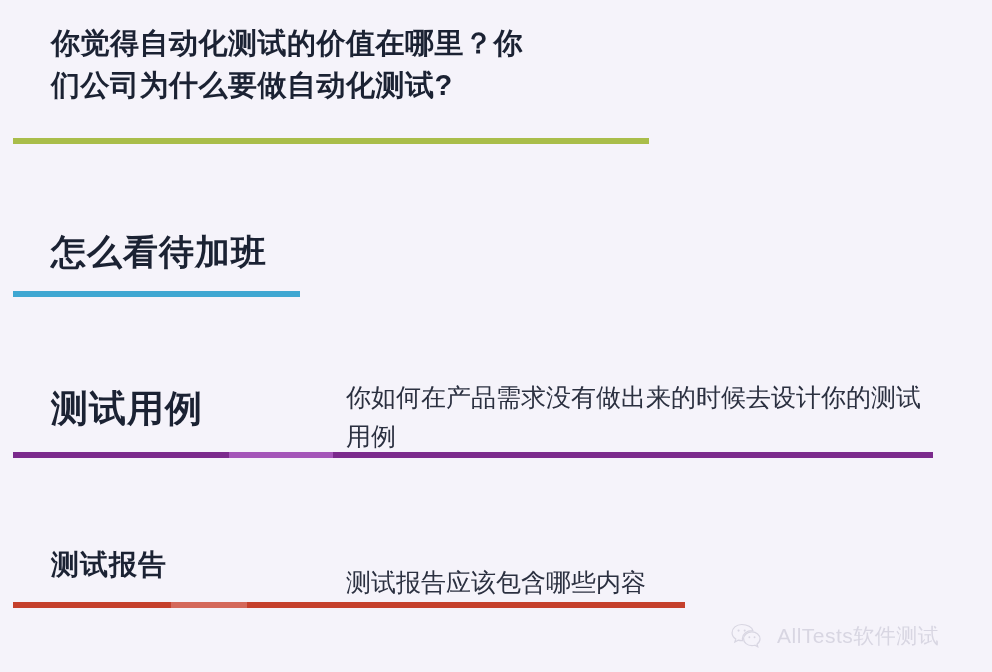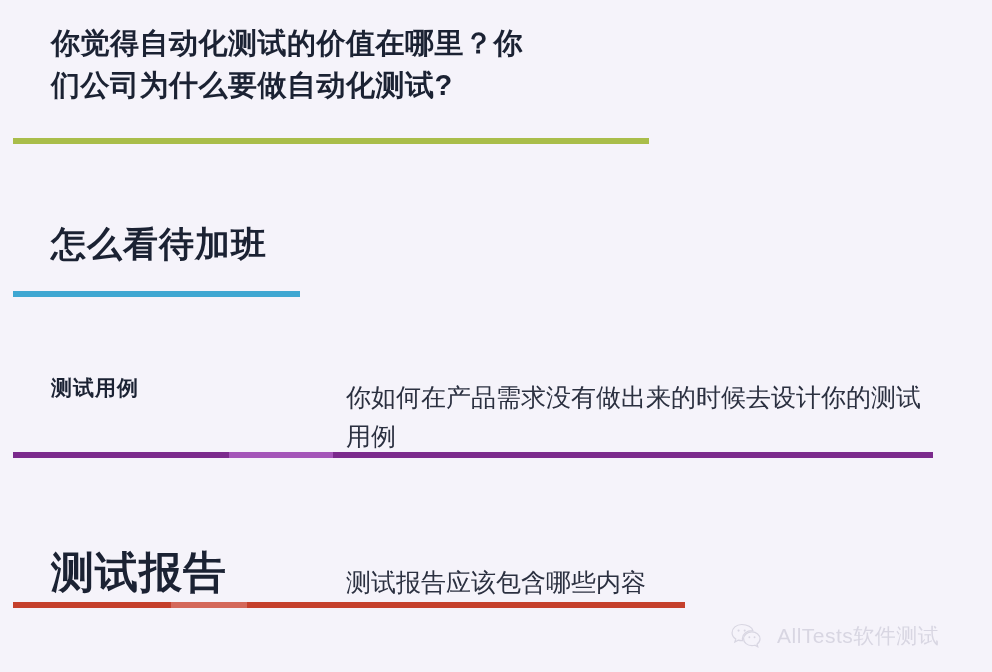--- a/index.html
+++ b/index.html
@@ -59,23 +59,23 @@
 
   
   .sec-label {
     position: absolute;
     left: 38px;
     font-weight: bold;
     color: #1b2233;
     letter-spacing: 1px;
     line-height: 1;
   }
-  .label-2 { top: 226px; font-size: 35px; }
-  .label-3 { top: 377px; font-size: 21px; }
-  .label-4 { top: 551px; font-size: 43px; }
+  .label-2 { top: 234px; font-size: 35px; }
+  .label-3 { top: 390px; font-size: 37px; }
+  .label-4 { top: 551px; font-size: 28px; }
 
   
   .sec-body {
     position: absolute;
     color: #2b3040;
     font-weight: normal;
     line-height: 1.55;
   }
   .body-3 {
     left: 333px;

